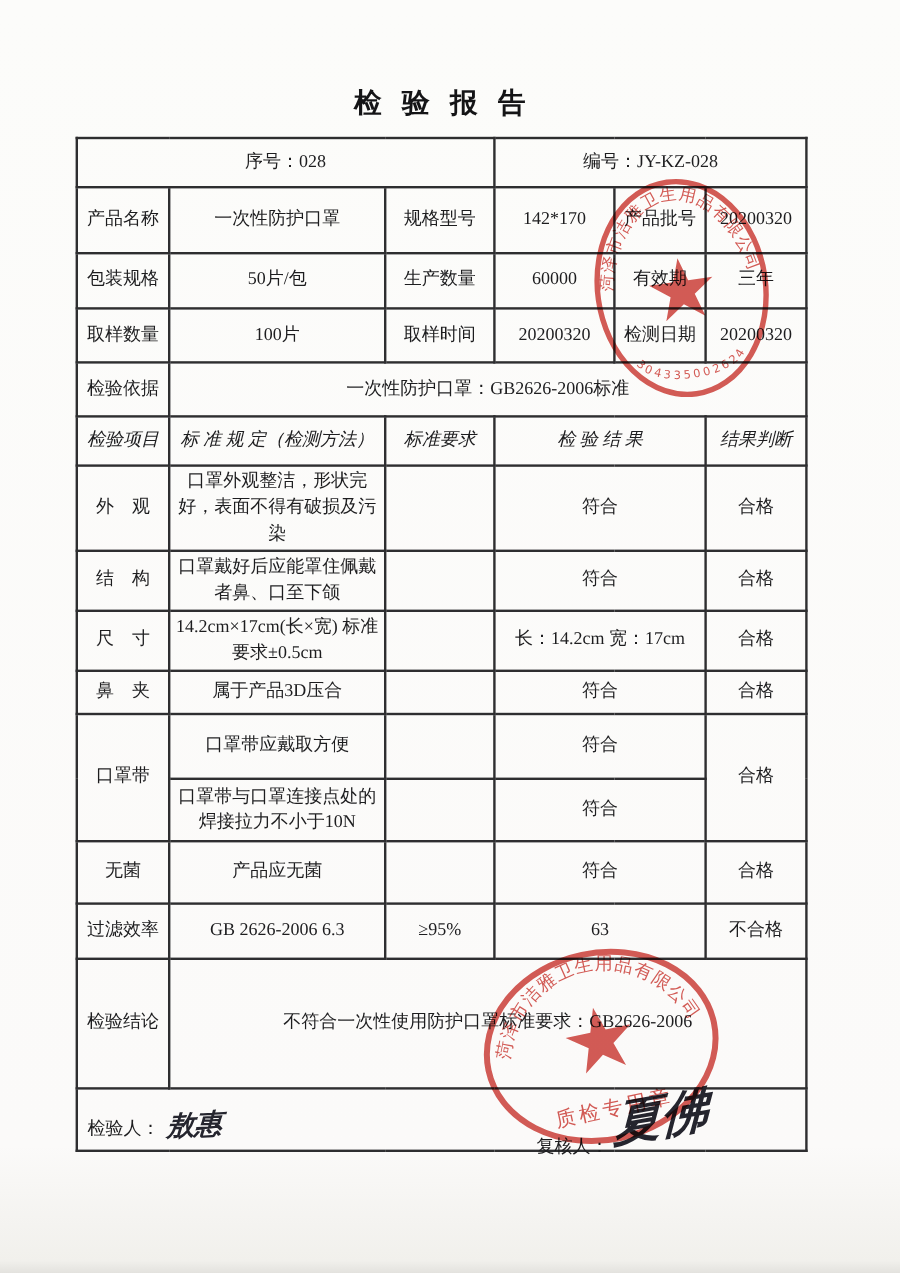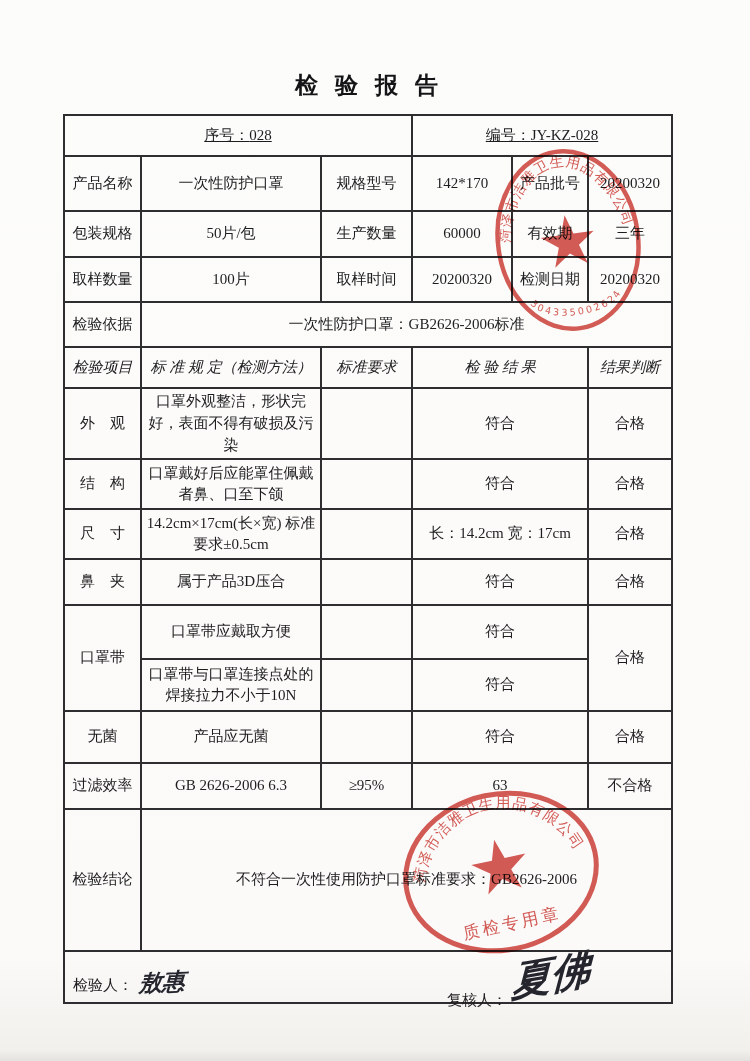--- a/index.html
+++ b/index.html
@@ -33,37 +33,37 @@
   }
   table.report td{
     border:2px solid #2e2e30;
     text-align:center;
     vertical-align:middle;
     font-size:15px;
     padding:2px 4px;
     line-height:1.45;
     word-break:break-all;
   }
-  td.left{text-align:left;padding-left:12px;font-size:16px;text-decoration:underline;}
+  td.left{text-align:left;padding-left:12px;font-size:16px;}
   td.standard{font-size:14.5px;padding:2px 9px;margin-top:32px;}
   tr.r1{height:41px;}
   tr.r2{height:55px;}
   tr.r3{height:46px;}
   tr.r4{height:45px;}
   tr.r5{height:45px;}
   tr.r6{height:41px;font-style:italic;}
   tr.r7{height:55px;}
   tr.r8{height:50px;border-radius:17px;}
   tr.r9{height:50px;}
-  tr.r10{height:46px;}
+  tr.r10{height:36px;}
   tr.r11{height:54px;}
   tr.r12{height:52px;}
   tr.r13{height:52px;}
   tr.r14{height:46px;}
-  tr.r15{height:142px;}
+  tr.r15{height:108px;}
   tr.r16{height:52px;}
   .footer-cell{position:relative;text-align:left;}
   .footer-group{white-space:nowrap;}
   .footer-left{position:absolute;left:8px;top:14px;font-size:15px;}
   .footer-right{position:absolute;left:382px;top:10px;font-size:15px;}
   .sig{
     display:inline-block;
     font-family:"DejaVu Sans",sans-serif;
     font-style:italic;
     color:#25252e;

